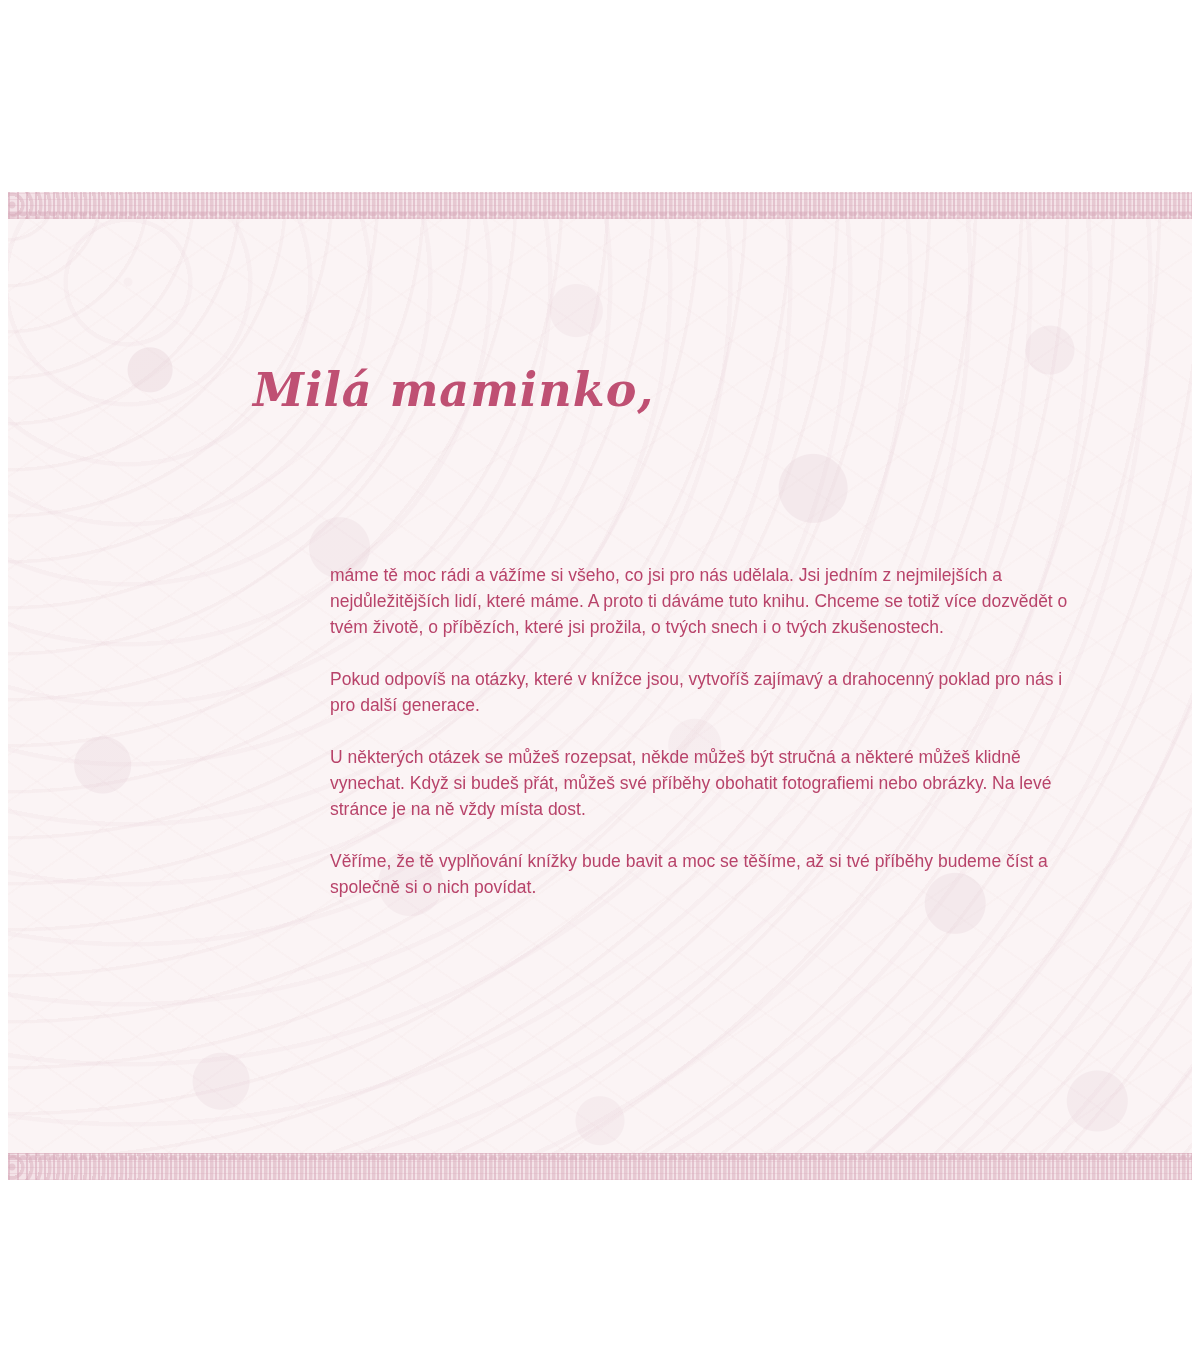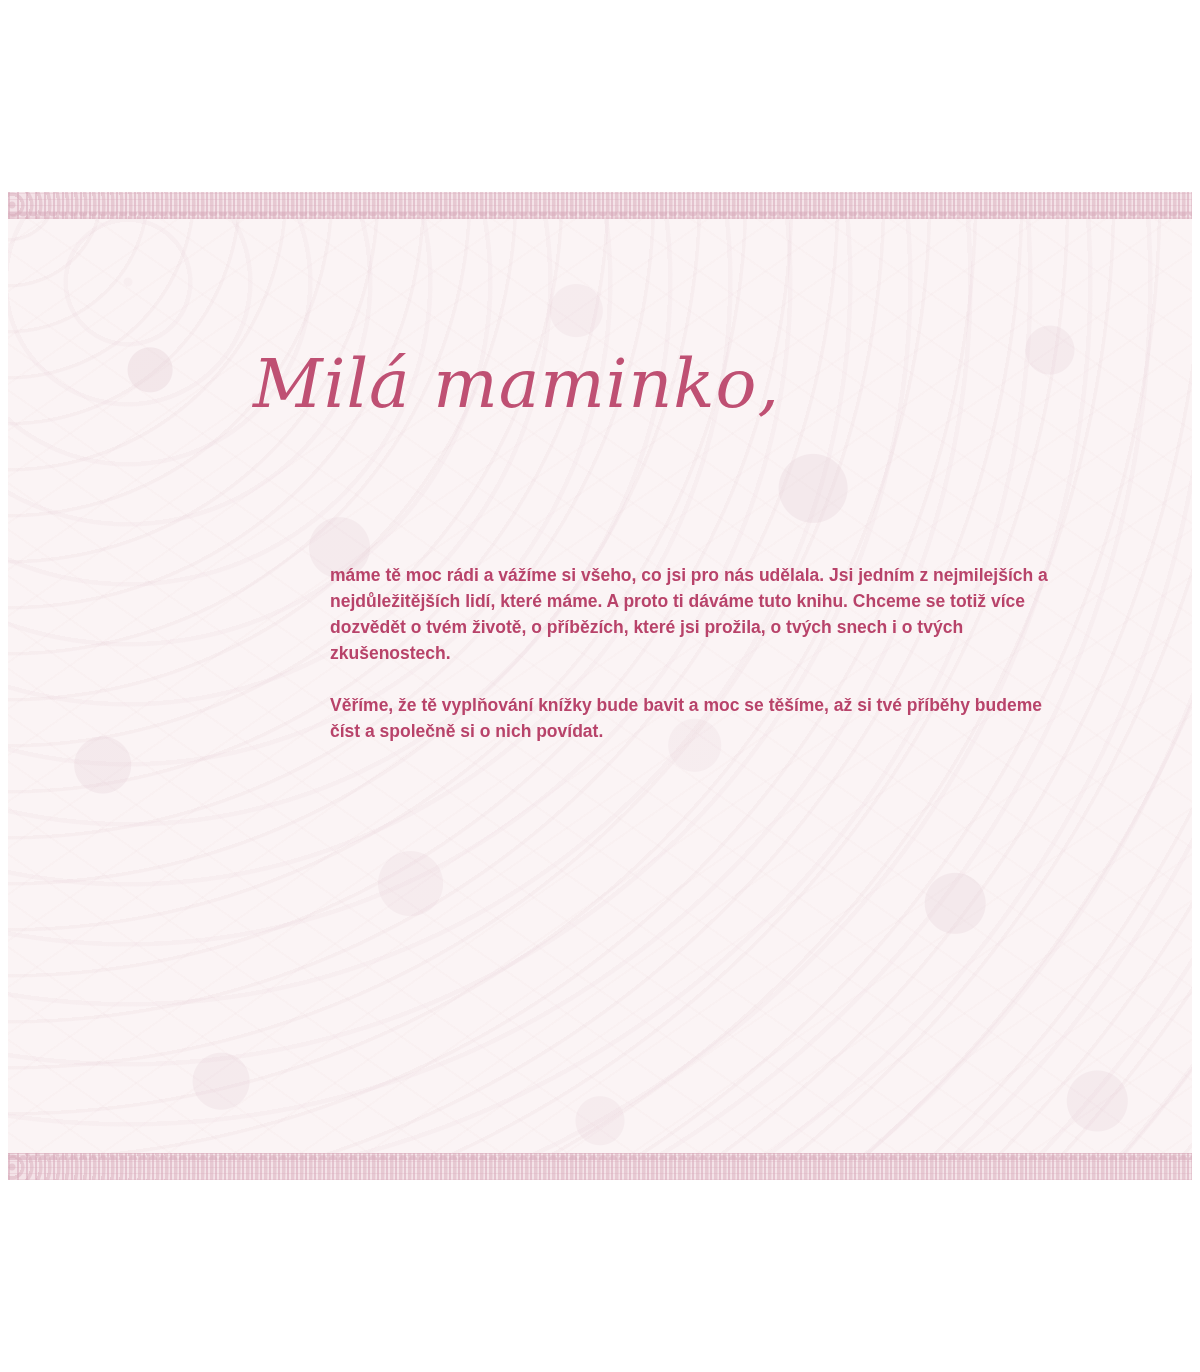--- a/index.html
+++ b/index.html
@@ -96,44 +96,43 @@
     position: absolute;
     left: 0;
     top: 0;
     width: 1184px;
     height: 988px;
   }
 
   .heading {
     position: absolute;
     left: 245px;
-    top: 158px;
+    top: 175px;
     font-family: "DejaVu Serif", serif;
     font-style: italic;
-    font-weight: 400;
-    font-size: 68px;
+    font-weight: 700;
+    font-size: 46px;
     line-height: 1;
     color: #bf5073;
     letter-spacing: 1px;
     white-space: nowrap;
   }
 
   .body-text {
     position: absolute;
     left: 322px;
     top: 370px;
     width: 740px;
     color: #b8436a;
     font-family: "Liberation Sans", sans-serif;
     font-size: 17.5px;
     line-height: 26px;
   }
   .body-text p {
     margin: 0 0 26px 0;
-    font-weight: bold;
   }
   .body-text p:last-child { margin-bottom: 12px; }
 </style>
 </head>
 <body>
 
 <div class="page">
 
   <div class="sheet">
 
@@ -147,18 +146,20 @@
     <div class="lace bottom">
       <div class="scallop"></div>
     </div>
 
     <div class="content">
 
       <div class="heading">Milá maminko,</div>
 
       <div class="body-text">
         <p>máme tě moc rádi a vážíme si všeho, co jsi pro nás udělala. Jsi jedním z nejmilejších a nejdůležitějších lidí, které máme. A proto ti dáváme tuto knihu. Chceme se totiž více dozvědět o tvém životě, o příbězích, které jsi prožila, o tvých snech i o tvých zkušenostech.</p>
+        <p>Pokud odpovíš na otázky, které v knížce jsou, vytvoříš zajímavý a drahocenný poklad pro nás i pro další generace.</p>
+        <p>U některých otázek se můžeš rozepsat, někde můžeš být stručná a některé můžeš klidně vynechat. Když si budeš přát, můžeš své příběhy obohatit fotografiemi nebo obrázky. Na levé stránce je na ně vždy místa dost.</p>
         <p>Věříme, že tě vyplňování knížky bude bavit a moc se těšíme, až si tvé příběhy budeme číst a společně si o nich povídat.</p>
       </div>
 
     </div>
   </div>
 </div>
 
 </body></html>

